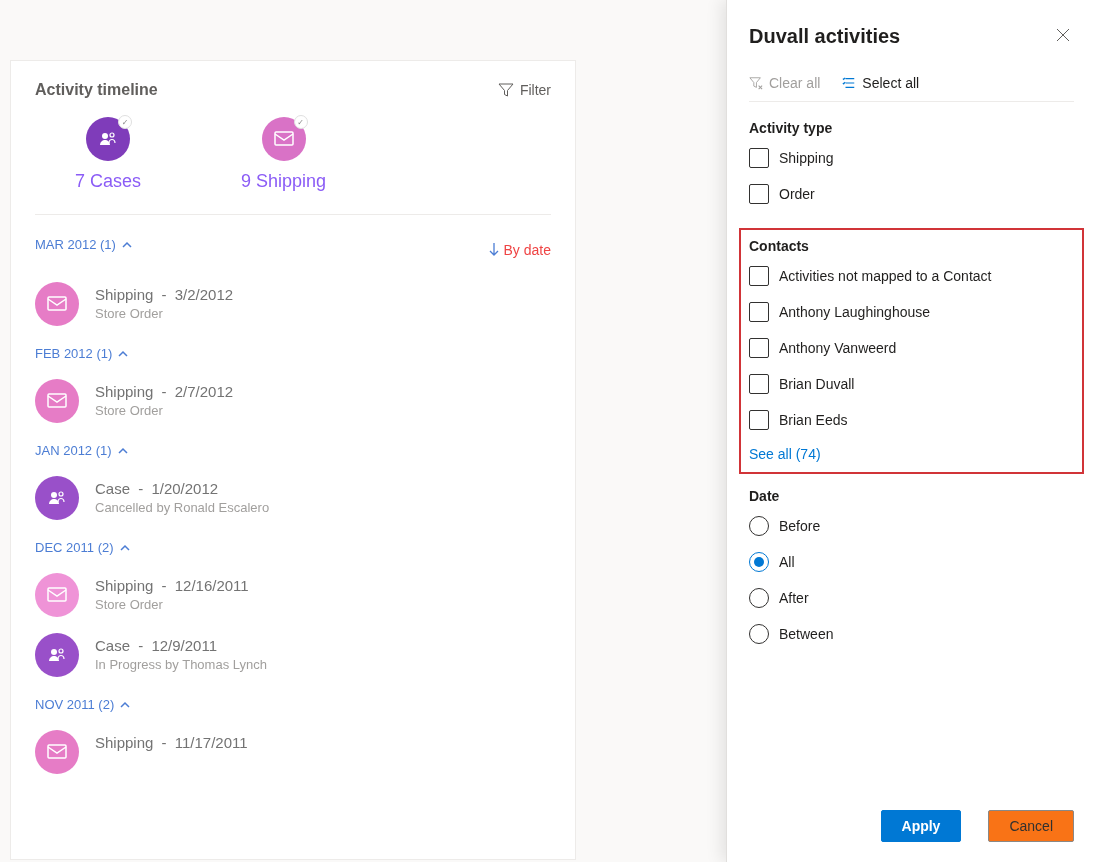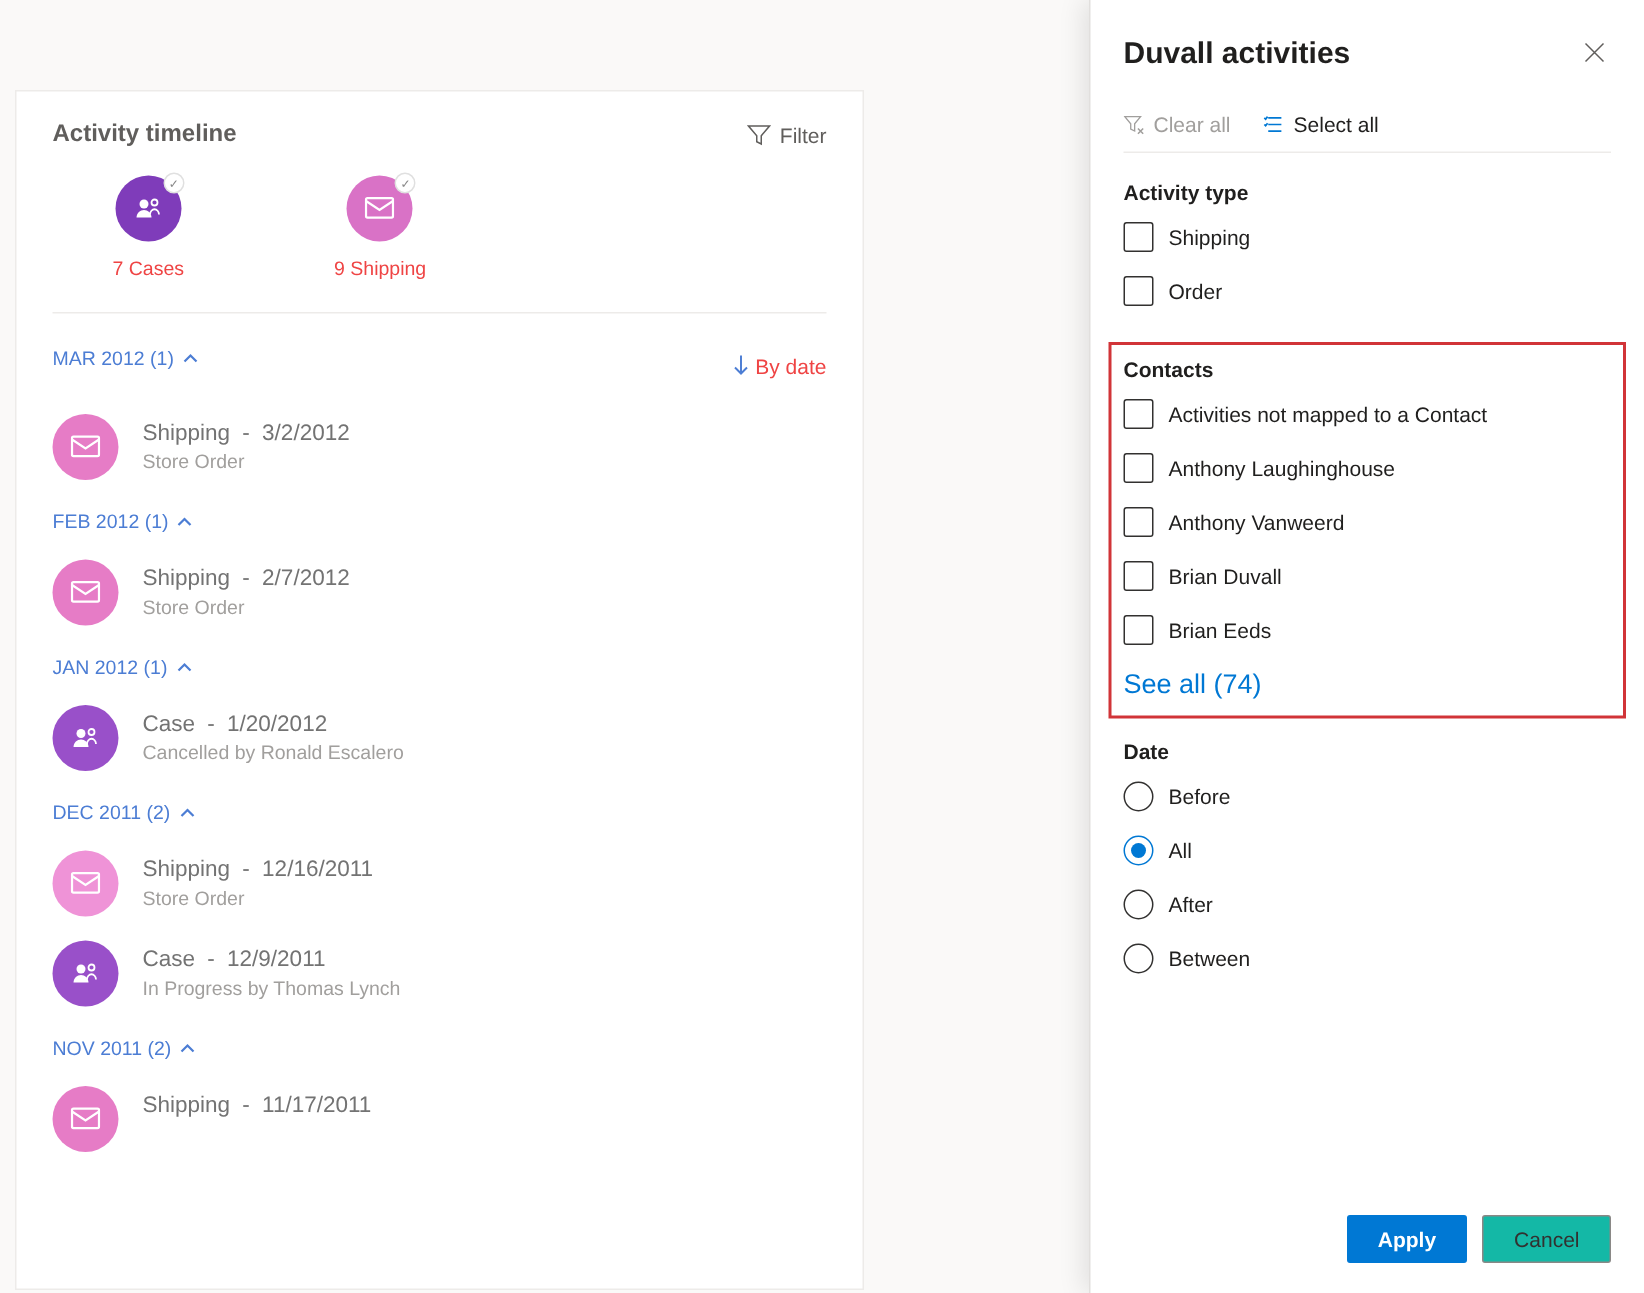--- a/index.html
+++ b/index.html
@@ -10,21 +10,21 @@
     .timeline-header { display: flex; justify-content: space-between; align-items: center; margin-bottom: 18px; }
     .timeline-title { font-size: 16px; font-weight: 600; color: #605e5c; }
     .filter-link { color: #605e5c; font-size: 14px; cursor: pointer; display: flex; align-items: center; gap: 6px; }
     
     .summary-row { display: flex; gap: 100px; padding: 0 30px 22px 40px; border-bottom: 1px solid #edebe9; margin-bottom: 22px; }
     .summary-item { text-align: center; }
     .summary-circle { width: 44px; height: 44px; border-radius: 50%; display: flex; align-items: center; justify-content: center; margin: 0 auto 10px; position: relative; }
     .summary-circle.purple { background: #7f3cba; }
     .summary-circle.pink { background: #d972c6; }
     .summary-check { position: absolute; top: -2px; right: -2px; width: 14px; height: 14px; background: #fff; border-radius: 50%; display: flex; align-items: center; justify-content: center; font-size: 8px; color: #888; border: 1px solid #e0e0e0; }
-    .summary-label { color: #ef4444; font-size: 13px; }
+    .summary-label { color: #8b5cf6; font-size: 18px; }
     
     .sort-row { display: flex; justify-content: space-between; align-items: center; margin-bottom: 12px; }
     .month-header { color: #4c7dd4; font-size: 13px; cursor: pointer; display: flex; align-items: center; gap: 6px; margin-top: 12px; margin-bottom: 10px; }
     .month-header.first { margin-top: 0; }
     .by-date { color: #ef4444; font-size: 14px; cursor: pointer; display: flex; gap: 4px; }
     
     .activity-item { display: flex; gap: 16px; padding: 8px 0; align-items: flex-start; }
     .activity-circle { width: 44px; height: 44px; border-radius: 50%; display: flex; align-items: center; justify-content: center; flex-shrink: 0; }
     .activity-circle.pink { background: #e67cc6; }
     .activity-circle.purple { background: #9950c9; }
@@ -45,31 +45,31 @@
     .toolbar-btn { display: flex; align-items: center; gap: 6px; cursor: pointer; font-size: 14px; }
     .toolbar-btn.disabled { color: #a19f9d; }
     .toolbar-btn.active { color: #201f1e; }
     
     .section-heading { font-weight: 600; font-size: 14px; margin-bottom: 12px; color: #201f1e; }
     .checkbox-row { display: flex; align-items: center; gap: 10px; margin-bottom: 16px; cursor: pointer; }
     .checkbox { width: 20px; height: 20px; border: 1px solid #323130; border-radius: 2px; flex-shrink: 0; }
     .checkbox-label { font-size: 14px; color: #201f1e; }
     
     .contacts-section { border: 2px solid #d13438; padding: 8px 8px 10px 8px; margin: 24px -10px 14px -10px; }
-    .see-all { color: #0078d4; cursor: pointer; font-size: 18px; }
+    .see-all { color: #0078d4; cursor: pointer; font-size: 14px; }
     
     .radio-row { display: flex; align-items: center; gap: 10px; margin-bottom: 16px; cursor: pointer; }
     .radio { width: 20px; height: 20px; border: 1px solid #323130; border-radius: 50%; flex-shrink: 0; display: flex; align-items: center; justify-content: center; }
     .radio.selected { border-color: #0078d4; }
     .radio.selected::after { content: ""; width: 10px; height: 10px; background: #0078d4; border-radius: 50%; }
     
     .footer-buttons { position: absolute; bottom: 20px; right: 22px; display: flex; gap: 10px; }
     .btn { padding: 7px 20px; font-size: 14px; border-radius: 2px; cursor: pointer; border: 1px solid; }
     .btn.primary { background: #0078d4; color: #fff; border-color: #0078d4; font-weight: 600; }
-    .btn.secondary { background: #14b8a6; color: #323130; border-color: #8a8886; }
+    .btn.secondary { background: #f97316; color: #323130; border-color: #8a8886; margin-left: 17px; }
     
     .icon-svg { width: 16px; height: 16px; }
     .icon-svg-sm { width: 14px; height: 14px; }
   </style>
 </head>
 <body>
 
 <div class="timeline-panel">
   <div class="timeline-header">
     <div class="timeline-title">Activity timeline</div>

